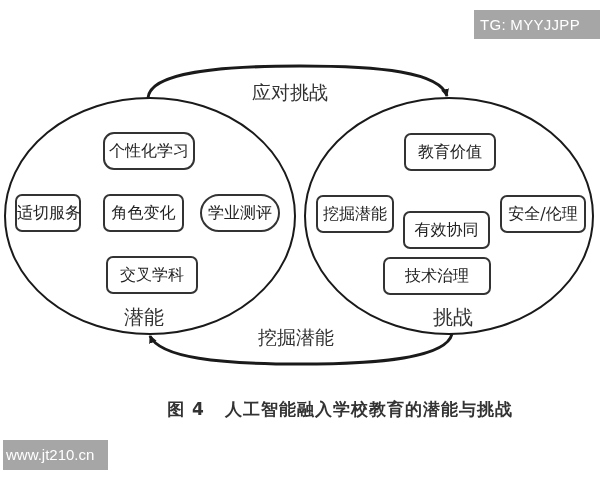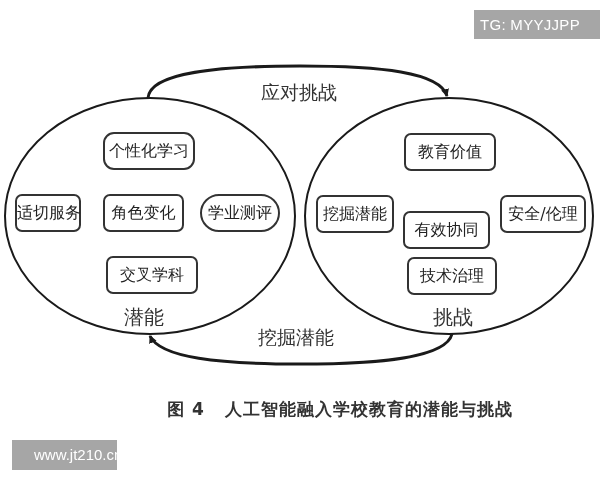--- a/index.html
+++ b/index.html
@@ -10,24 +10,24 @@
       color: #222;
     }
     .watermark-top {
       position: absolute; left: 474px; top: 10px; width: 142px; height: 29px;
       background: #a6a6a6; color: #ffffff;
       font-family: "Liberation Sans", "DejaVu Sans", sans-serif;
       font-size: 15px; line-height: 29px; padding-left: 6px; box-sizing: border-box;
       letter-spacing: 0.3px;
     }
     .watermark-bottom {
-      position: absolute; left: 12px; top: 440px; width: 105px; height: 30px;
+      position: absolute; left: 3px; top: 440px; width: 105px; height: 30px;
       background: #a6a6a6; color: #ffffff;
       font-family: "Liberation Sans", "DejaVu Sans", sans-serif;
-      font-size: 15px; line-height: 30px; padding-left: 22px; box-sizing: border-box;
+      font-size: 15px; line-height: 30px; padding-left: 3px; box-sizing: border-box;
     }
     svg.arrows { position: absolute; left: 0; top: 0; }
     .box {
       position: absolute; height: 38px;
       border: 2px solid #333; border-radius: 7px; background: #fff;
       box-sizing: border-box; text-align: center;
       font-size: 16px; line-height: 34px; white-space: nowrap; color: #222;
     }
     .label {
       position: absolute; font-size: 19px; color: #333; white-space: nowrap;
@@ -53,38 +53,38 @@
 
   <ellipse cx="150" cy="216" rx="145" ry="118" fill="none" stroke="#1a1a1a" stroke-width="2"></ellipse>
 
   <ellipse cx="449" cy="216" rx="144" ry="118" fill="none" stroke="#1a1a1a" stroke-width="2"></ellipse>
 
   <path d="M148,98 C150,72 220,66 300,66 C380,66 440,72 447,96" fill="none" stroke="#1a1a1a" stroke-width="3" marker-end="url(#ah)"></path>
 
   <path d="M452,334 C446,358 380,364 300,364 C220,364 160,358 150,336" fill="none" stroke="#1a1a1a" stroke-width="3" marker-end="url(#ah)"></path>
 </svg>
 
-<div class="label" style="left:261px; top:80px;">应对挑战</div>
+<div class="label" style="left:252px; top:80px;">应对挑战</div>
 <div class="label" style="left:258px; top:325px;">挖掘潜能</div>
 
 <div>
   <div class="box" style="left:103px; top:132px; width:92px;border-radius:11px;">个性化学习</div>
   <div class="box" style="left:15px; top:194px; width:66px;">适切服务</div>
   <div class="box" style="left:103px; top:194px; width:81px;">角色变化</div>
   <div class="box" style="left:200px; top:194px; width:80px;border-radius:19px;">学业测评</div>
   <div class="box" style="left:106px; top:256px; width:92px;">交叉学科</div>
   <div class="label" style="left:124px; top:304px; font-size:20px;">潜能</div>
 </div>
 
 <div>
   <div class="box" style="left:404px; top:133px; width:92px;">教育价值</div>
   <div class="box" style="left:316px; top:195px; width:78px;">挖掘潜能</div>
   <div class="box" style="left:403px; top:211px; width:87px;">有效协同</div>
   <div class="box" style="left:500px; top:195px; width:86px;">安全/伦理</div>
-  <div class="box" style="left:407px; top:257px; width:90px;">技术治理</div>
+  <div class="box" style="left:383px; top:257px; width:108px;">技术治理</div>
   <div class="label" style="left:433px; top:304px; font-size:20px;">挑战</div>
 </div>
 
 <div class="caption">
   <span class="num">图 4</span><span>人工智能融入学校教育的潜能与挑战</span>
 </div>
 
 <div class="watermark-bottom">www.jt210.cn</div>
 
 </body></html>

